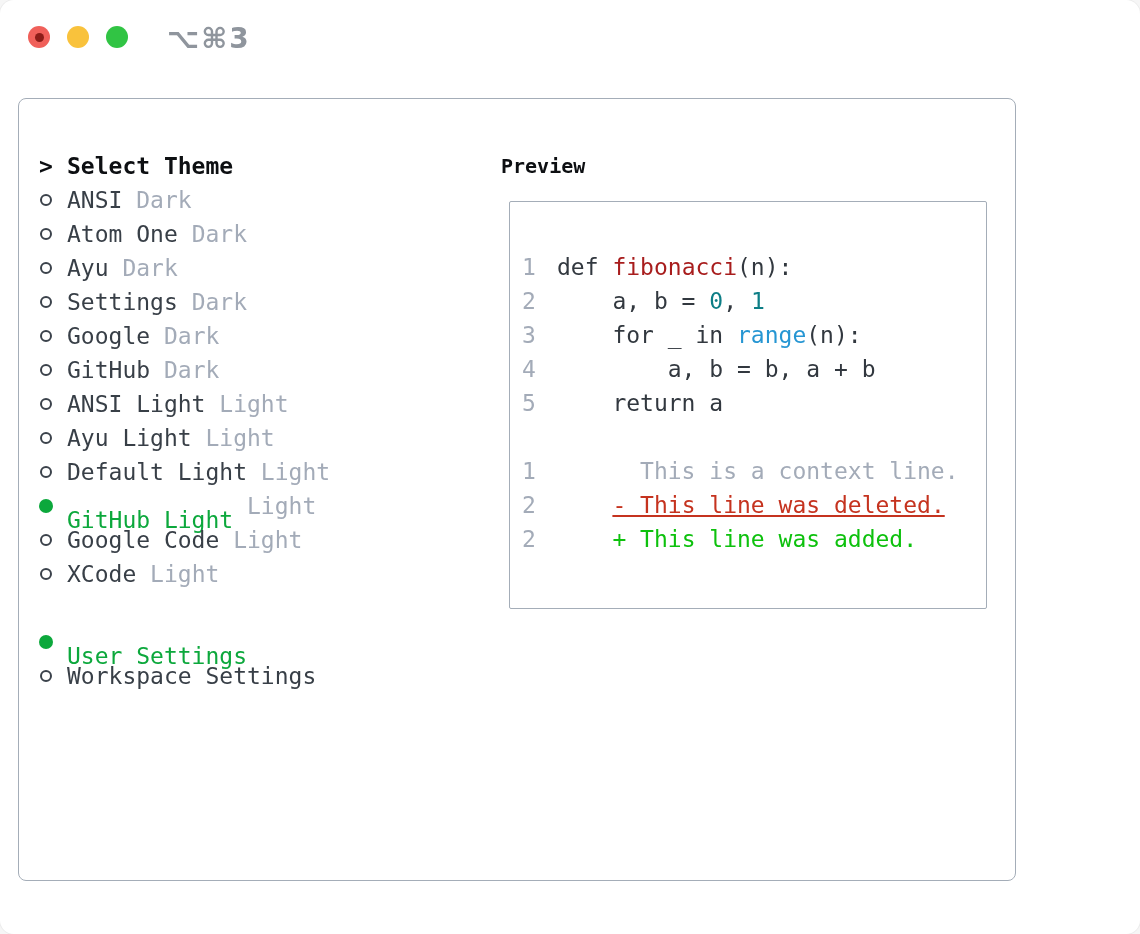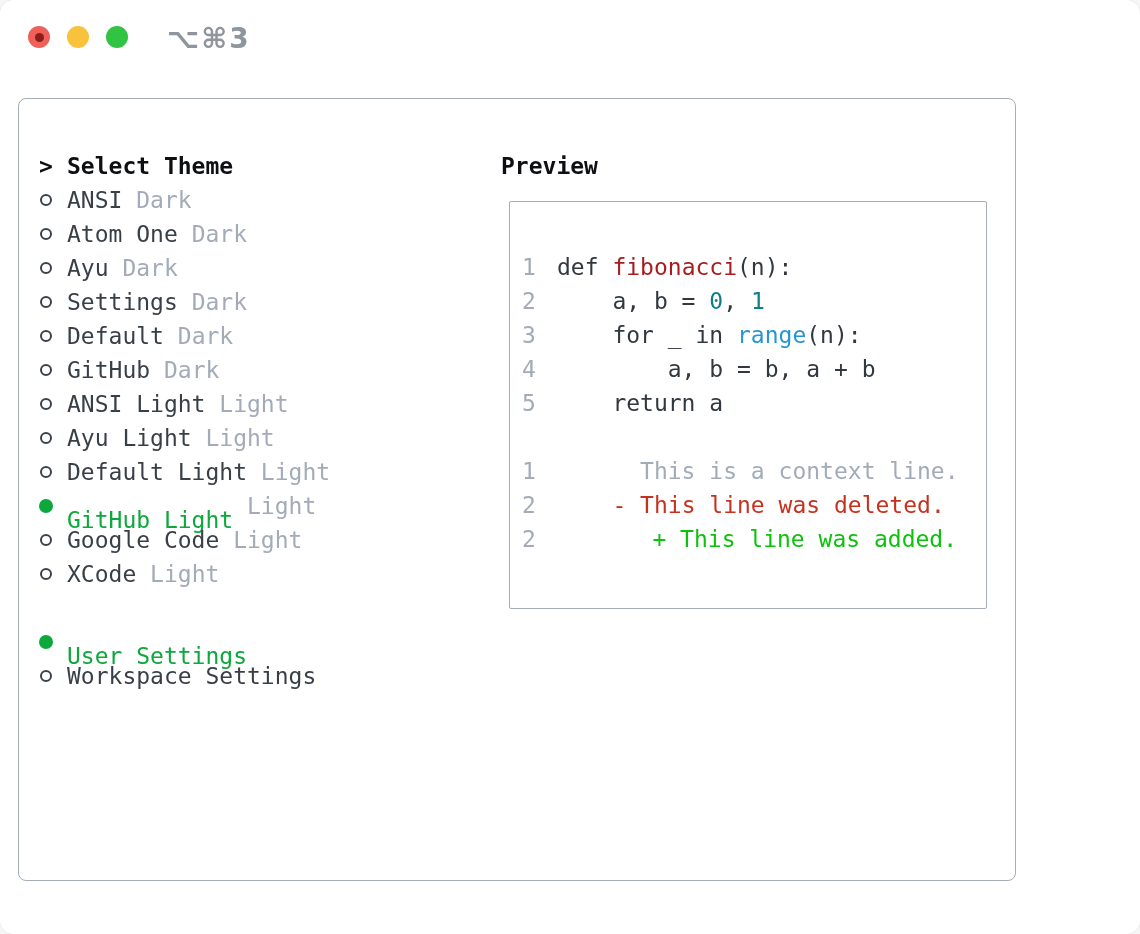--- a/index.html
+++ b/index.html
@@ -36,35 +36,35 @@
   .dot-hollow{width:12px;height:12px;border:2px solid #3b424b;border-radius:50%;box-sizing:border-box;margin-left:1px;}
   .dot-filled{width:14px;height:14px;background:var(--ui-green);border-radius:50%;}
   .nm{color:var(--text-dark);}
   .nm.sel{color:var(--ui-green);margin-top:28px;}
   .sfx{color:var(--muted-gray);}
   .apply-header{color:var(--heading-black);padding-left:28px;}
   .spacer{height:34px;}
   .hint{color:var(--muted-gray);}
   
   .preview-header{position:absolute;left:482px;top:50px;height:34px;display:flex;align-items:center;
-    font-size:23px;font-weight:bold;color:var(--heading-black);}
+    font-size:20px;font-weight:bold;color:var(--heading-black);}
   .preview-box{
     position:absolute;left:490px;top:102px;width:478px;height:408px;
     border:1.5px solid var(--panel-border);border-radius:2px;box-sizing:border-box;
     padding:48px 0 0 12px;overflow:hidden;
   }
   .code-line{height:34px;display:flex;align-items:center;font-size:23px;white-space:pre;}
   .ln{width:14px;flex:0 0 14px;margin-right:21px;color:var(--muted-gray);}
   .c-code{color:var(--code-dark);}
   .c-func{color:var(--function-red);}
   .c-num{color:var(--number-teal);}
   .c-builtin{color:var(--builtin-blue);}
   .c-context{color:var(--muted-gray);}
-  .c-removed{color:var(--diff-removed-red);}
-  .c-added{color:var(--diff-added-green);margin-left:40px;}
+  .c-removed{color:var(--diff-removed-red);text-decoration:underline;}
+  .c-added{color:var(--diff-added-green);}
 </style>
 </head>
 <body>
 
 <div class="window">
 
   <div class="titlebar">
     <div class="traffic-lights">
       <span class="light red">
           <span class="dot"></span>
@@ -81,21 +81,21 @@
       <div class="row list-header">
         <span class="marker-col"><span class="prompt">&gt;</span></span>
         <span class="hdr">Select Theme</span>
       </div>
 
       <div id="theme-list">
           <div class="row"><span class="marker-col"><span class="dot-hollow"></span></span><span class="nm">ANSI</span><span class="sfx"> Dark</span></div>
           <div class="row"><span class="marker-col"><span class="dot-hollow"></span></span><span class="nm">Atom One</span><span class="sfx"> Dark</span></div>
           <div class="row"><span class="marker-col"><span class="dot-hollow"></span></span><span class="nm">Ayu</span><span class="sfx"> Dark</span></div>
           <div class="row"><span class="marker-col"><span class="dot-hollow"></span></span><span class="nm">Settings</span><span class="sfx"> Dark</span></div>
-          <div class="row"><span class="marker-col"><span class="dot-hollow"></span></span><span class="nm">Default</span><span class="sfx"> Dark</span></div>
+          <div class="row"><span class="marker-col"><span class="dot-hollow"></span></span><span class="nm">Google</span><span class="sfx"> Dark</span></div>
           <div class="row"><span class="marker-col"><span class="dot-hollow"></span></span><span class="nm">GitHub</span><span class="sfx"> Dark</span></div>
           <div class="row"><span class="marker-col"><span class="dot-hollow"></span></span><span class="nm">ANSI Light</span><span class="sfx"> Light</span></div>
           <div class="row"><span class="marker-col"><span class="dot-hollow"></span></span><span class="nm">Ayu Light</span><span class="sfx"> Light</span></div>
           <div class="row"><span class="marker-col"><span class="dot-hollow"></span></span><span class="nm">Default Light</span><span class="sfx"> Light</span></div>
           <div class="row"><span class="marker-col"><span class="dot-filled"></span></span><span class="nm sel">GitHub Light</span><span class="sfx"> Light</span></div>
           <div class="row"><span class="marker-col"><span class="dot-hollow"></span></span><span class="nm">Google Code</span><span class="sfx"> Light</span></div>
           <div class="row"><span class="marker-col"><span class="dot-hollow"></span></span><span class="nm">XCode</span><span class="sfx"> Light</span></div>
         </div>
 
       <div class="spacer"></div>

